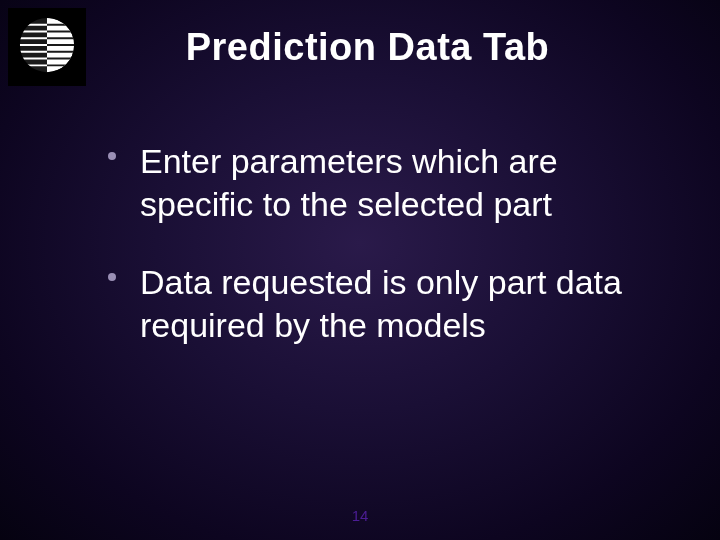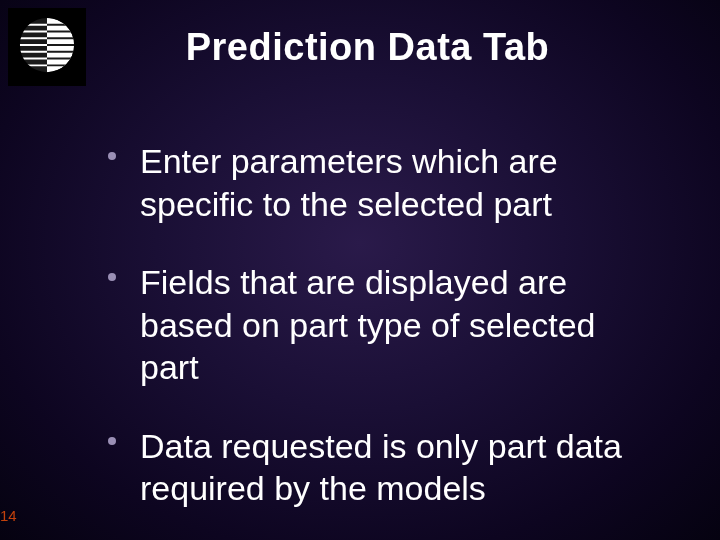--- a/index.html
+++ b/index.html
@@ -57,23 +57,23 @@
     width: 8px;
     height: 8px;
     background: #9a8fb5;
     border-radius: 50%;
   }
   .page-num {
     position: absolute;
     bottom: 16px;
     left: 0;
     width: 100%;
-    text-align: left;
+    text-align: center;
     font-size: 15px;
-    color: #c2410c;
+    color: #4c1d95;
   }
 </style>
 </head>
 <body>
 
 <div class="logo">
   <span>
     <svg viewBox="0 0 64 64">
       <defs>
         <clipPath id="c">
@@ -103,17 +103,16 @@
         </g>
       </g>
     </svg>
   </span>
 </div>
 
 <h1 class="title">Prediction Data Tab</h1>
 
 <ul class="bullets">
   <li>Enter parameters which are specific to the selected part</li>
-  <li>Fields that are displayed are based on part type of selected part</li>
   <li>Data requested is only part data required by the models</li>
 </ul>
 
 <div class="page-num">14</div>
 
 </body></html>

